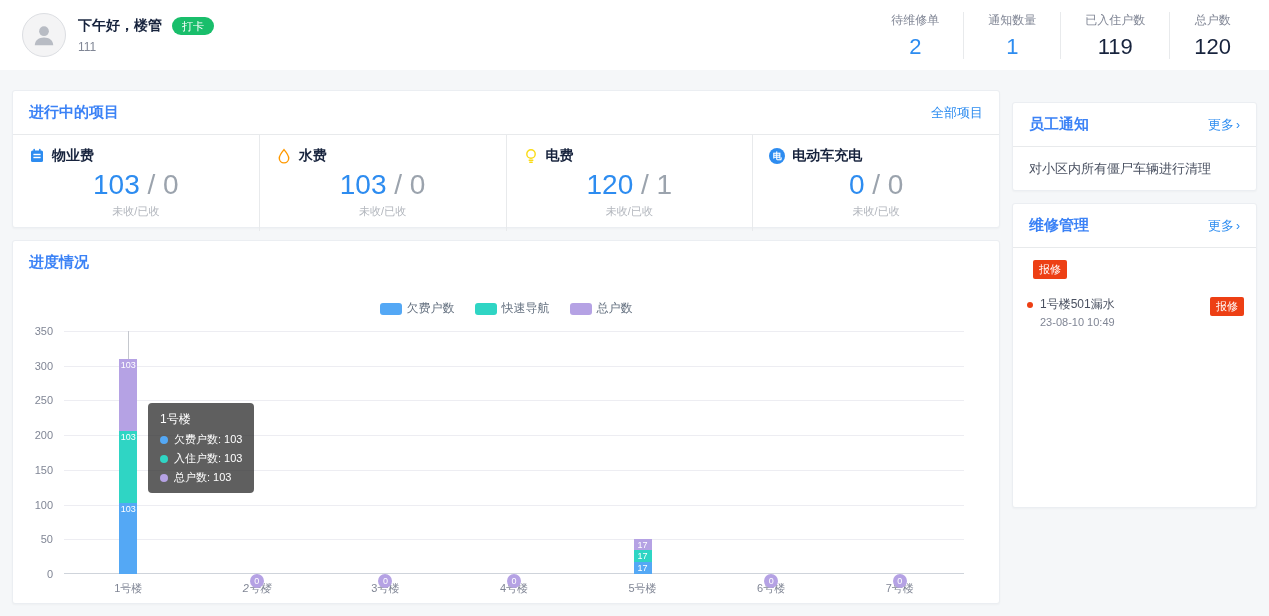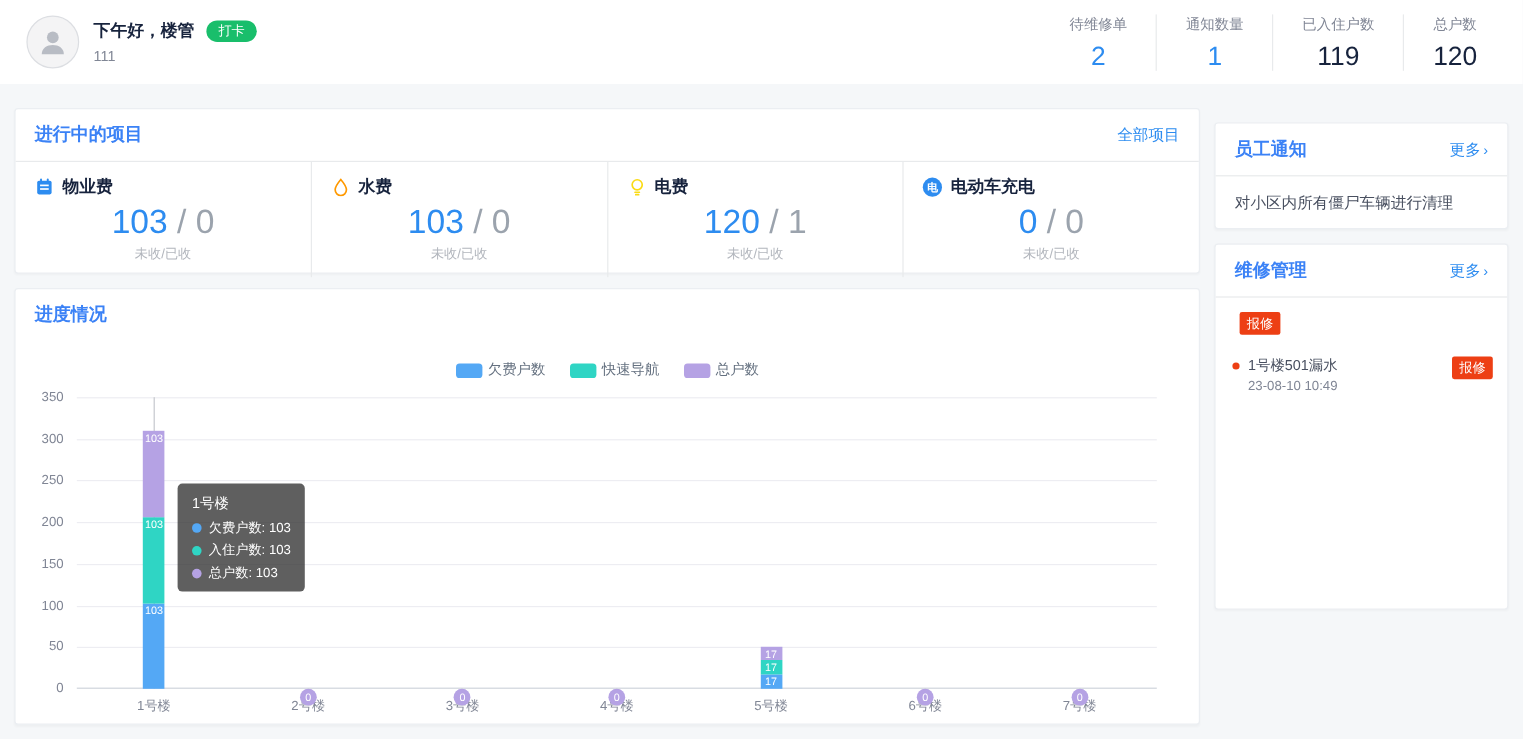--- a/index.html
+++ b/index.html
@@ -268,21 +268,21 @@
                 <span>入住户数: 103</span>
               </div>
               <div class="tt-row">
                 <span class="tt-dot" style="background: rgb(181, 162, 228);"></span>
                 <span>总户数: 103</span>
               </div>
             </div>
           </div>
         <div class="x-axis">
             <div class="xtick" style="left: 64.2857px;">1号楼</div>
-            <div class="xtick" style="left: 192.857px;">2号楼</div>
+            <div class="xtick" style="left: 192.857px; font-style: italic;">2号楼</div>
             <div class="xtick" style="left: 321.429px;">3号楼</div>
             <div class="xtick" style="left: 450px;">4号楼</div>
             <div class="xtick" style="left: 578.571px;">5号楼</div>
             <div class="xtick" style="left: 707.143px;">6号楼</div>
             <div class="xtick" style="left: 835.714px;">7号楼</div>
           </div>
       </div>
     </div>
 
   </div>

